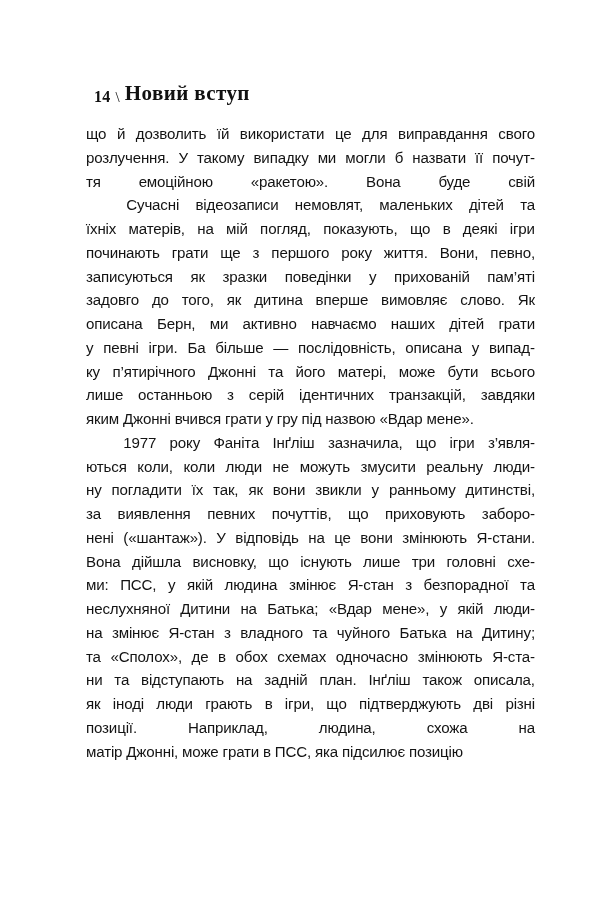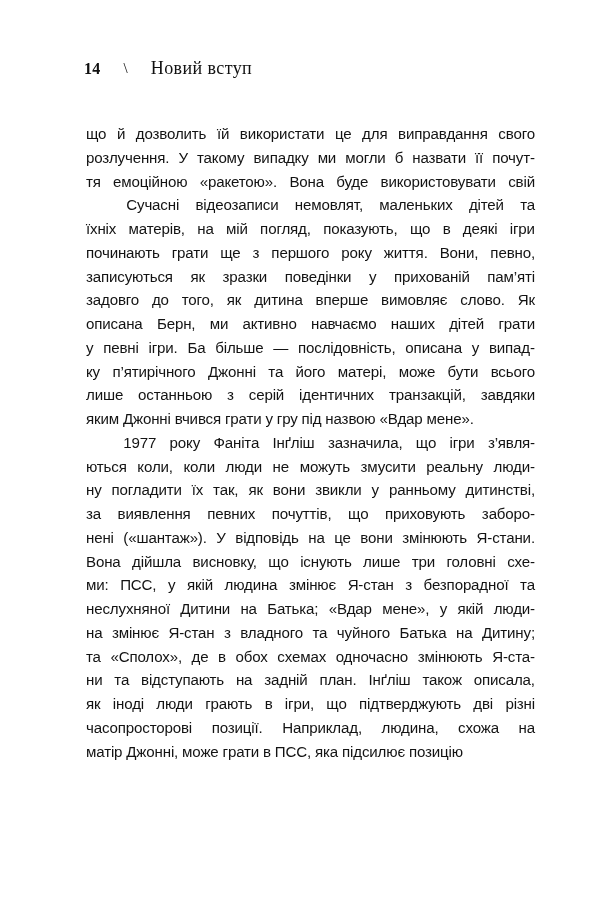--- a/index.html
+++ b/index.html
@@ -20,44 +20,45 @@
     position: relative;
     width: 600px;
     height: 899px;
     background: #ffffff;
     box-sizing: border-box;
   }
 
   
   .running-head {
     position: absolute;
-    left: 84px;
+    left: 94px;
     top: 58px;
     font-family: "Liberation Serif", serif;
     font-size: 15.5px;
     color: #111111;
     letter-spacing: 0.2px;
     white-space: nowrap;
     display: flex;
-    align-items: center;
-    gap: 23px;
+    align-items: flex-end;
+    gap: 5px;
   }
   .running-head .folio {
     font-weight: bold;
     font-size: 16px;
   }
   .running-head .sep {
     font-weight: normal;
     font-size: 15px;
     color: #111111;
   }
   .running-head .chapter-title {
-    font-weight: normal;
-    font-size: 18px;
+    font-weight: bold;
+    font-size: 21px;
     letter-spacing: 0.4px;
+    margin-top: 23px;
   }
 
   
   .text-block {
     position: absolute;
     left: 86px;
     top: 122px;
     width: 449px;
   }
 
@@ -122,21 +123,20 @@
           <span>назвати</span>
           <span>її</span>
           <span>почут-</span>
         </span>
         <span class="line j">
           <span>тя</span>
           <span>емоційною</span>
           <span>«ракетою».</span>
           <span>Вона</span>
           <span>буде</span>
-          <span>використовувати</span>
           <span>свій</span>
         </span>
       </p>
       <p class="para">
         <span class="line j">
           <span class="indent"></span>
           <span>Сучасні</span>
           <span>відеозаписи</span>
           <span>немовлят,</span>
           <span>маленьких</span>
@@ -359,21 +359,20 @@
           <span>люди</span>
           <span>грають</span>
           <span>в</span>
           <span>ігри,</span>
           <span>що</span>
           <span>підтверджують</span>
           <span>дві</span>
           <span>різні</span>
         </span>
         <span class="line j">
-          <span>часопросторові</span>
           <span>позиції.</span>
           <span>Наприклад,</span>
           <span>людина,</span>
           <span>схожа</span>
           <span>на</span>
         </span>
         <span class="line">матір Джонні, може грати в ПСС, яка підсилює позицію</span>
       </p>
     </div>
 

